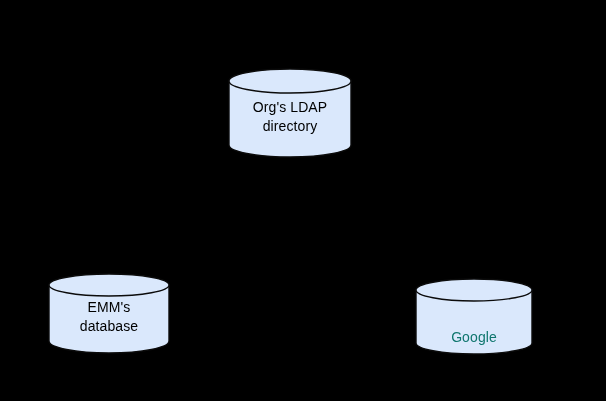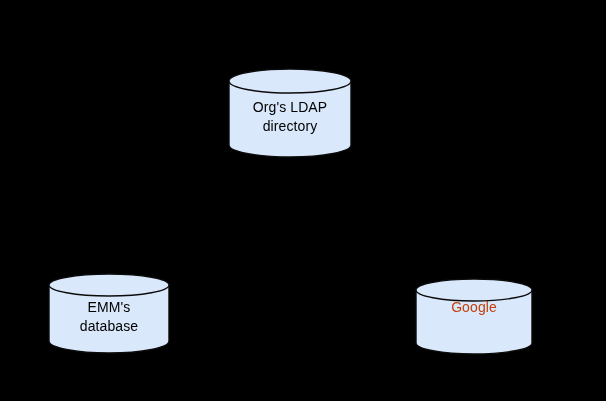--- a/index.html
+++ b/index.html
@@ -59,16 +59,16 @@
     </svg>
     <div class="cyl-label" id="label-ldap" style="color: rgb(0, 0, 0); top: 29.9px;">Org's LDAP
 directory</div>
   </div>
 
   <div class="cylinder" id="node-google" style="left: 415px; top: 278px; width: 118px; height: 77px;">
     <svg viewBox="0 0 118 77" preserveAspectRatio="none">
       <path d="M 1,12 L 1,65 A 58,11 0 0 0 117,65 L 117,12 Z" fill="#dae8fc" stroke="#0b0b0b" stroke-width="1.4" vector-effect="non-scaling-stroke"></path>
       <ellipse cx="59" cy="12" rx="58" ry="11" fill="#dae8fc" stroke="#0b0b0b" stroke-width="1.4" vector-effect="non-scaling-stroke"></ellipse>
     </svg>
-    <div class="cyl-label" id="label-google" style="color: #c2410c; top: 20px;">Google</div>
+    <div class="cyl-label" id="label-google" style="color: #0f766e; top: 50px;">Google</div>
   </div>
 
 </div>
 
 </body></html>

